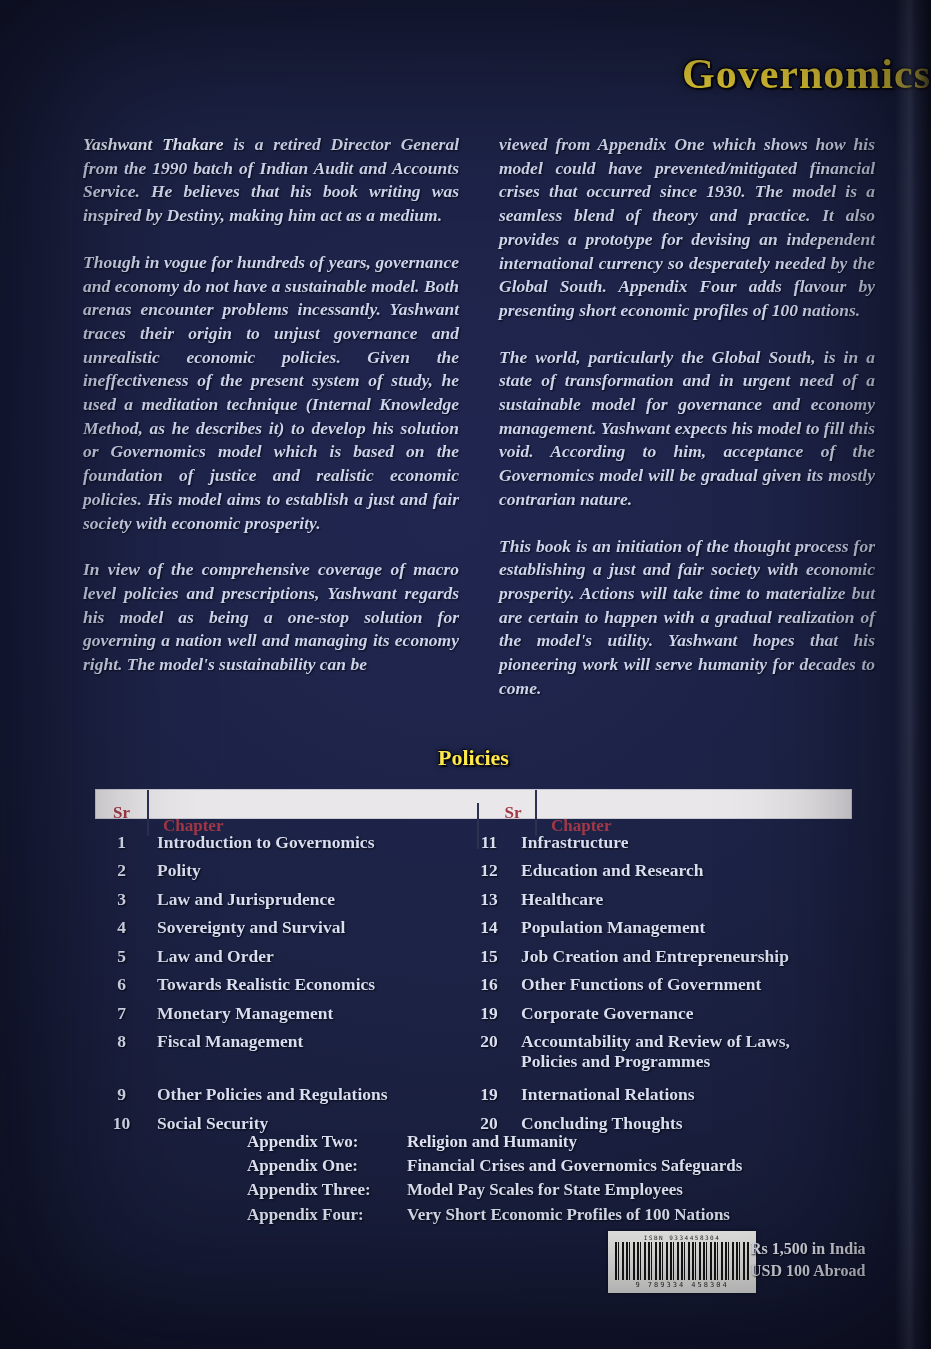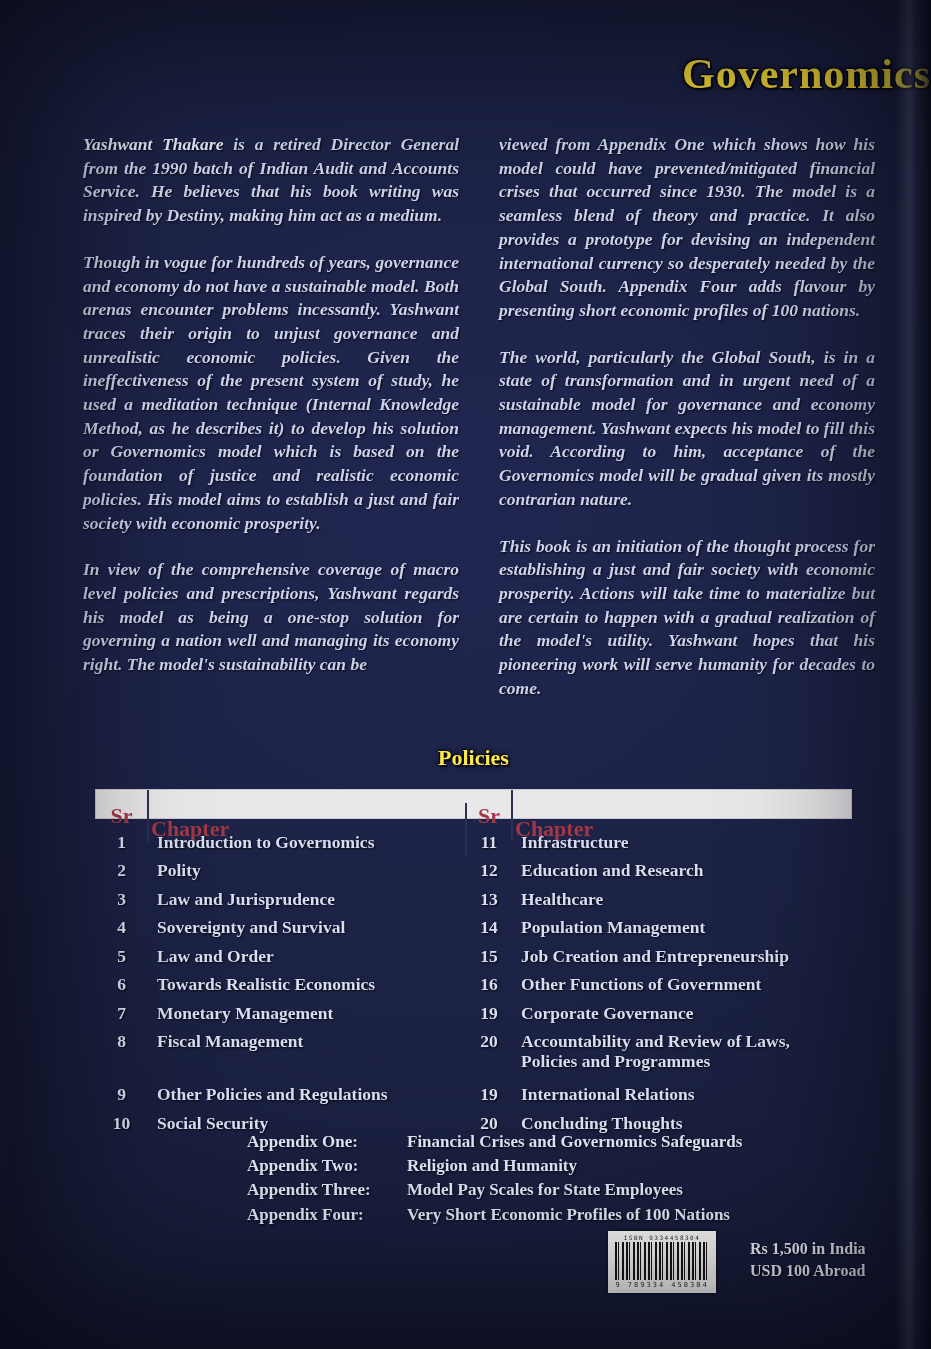--- a/index.html
+++ b/index.html
@@ -61,22 +61,23 @@
   }
   .toc {
     position: absolute; top: 789px; left: 95px; width: 757px;
   }
   .toc-header {
     display: grid;
     grid-template-columns: 53px 318px 46px 1fr;
     background: #e9e7e9;
     border: 1px solid #c9c9d1;
     height: 28px; align-items: center;
-    font-weight: bold; font-size: 22px;
+    font-weight: bold; font-size: 17px;
     color: #a23845;
+    gap: 12px;
   }
   .toc-header .hc { border-right: 2px solid #2c3150; height: 100%; display: flex; align-items: center; }
   .toc-header .hc.last { border-right: none; }
   .toc-header .sr-h { justify-content: center; }
   .toc-header .ch-h { padding-left: 2px; margin-top: 26px; }
   .toc-body { margin-top: 9px; }
   .toc-row {
     display: grid;
     grid-template-columns: 53px 318px 46px 1fr;
     padding: 4.5px 0;
@@ -93,21 +94,21 @@
   }
   .appendix-row {
     display: grid; grid-template-columns: 160px auto;
     font-weight: bold; font-size: 17px; line-height: 24.2px;
     color: #dce1f3;
     text-shadow: 1px 1px 2px rgba(0,0,0,0.8);
   }
   
   .barcode {
     position: absolute; left: 608px; top: 1231px;
-    width: 108px; height: 62px;
+    width: 148px; height: 62px;
     background: #f1f1ee;
     box-sizing: border-box;
     padding: 3px 7px 4px 7px;
     display: flex; flex-direction: column;
     box-shadow: 0 0 4px rgba(0,0,0,0.6);
   }
   .barcode .bc-top {
     font-family: "DejaVu Sans Mono", monospace;
     font-size: 6px; letter-spacing: 1.5px; color: #2a2a2a; text-align: center;
     white-space: nowrap; overflow: hidden;
@@ -219,26 +220,26 @@
         <div class="sr">10</div>
         <div class="ch">Social Security</div>
         <div class="sr">20</div>
         <div class="ch">Concluding Thoughts</div>
       </div>
     </div>
   </div>
 
   <div class="appendices">
     <div class="appendix-row">
+      <div>Appendix Two:</div>
+      <div>Religion and Humanity</div>
+    </div>
+    <div class="appendix-row">
       <div>Appendix One:</div>
       <div>Financial Crises and Governomics Safeguards</div>
-    </div>
-    <div class="appendix-row">
-      <div>Appendix Two:</div>
-      <div>Religion and Humanity</div>
     </div>
     <div class="appendix-row">
       <div>Appendix Three:</div>
       <div>Model Pay Scales for State Employees</div>
     </div>
     <div class="appendix-row">
       <div>Appendix Four:</div>
       <div>Very Short Economic Profiles of 100 Nations</div>
     </div>
   </div>

